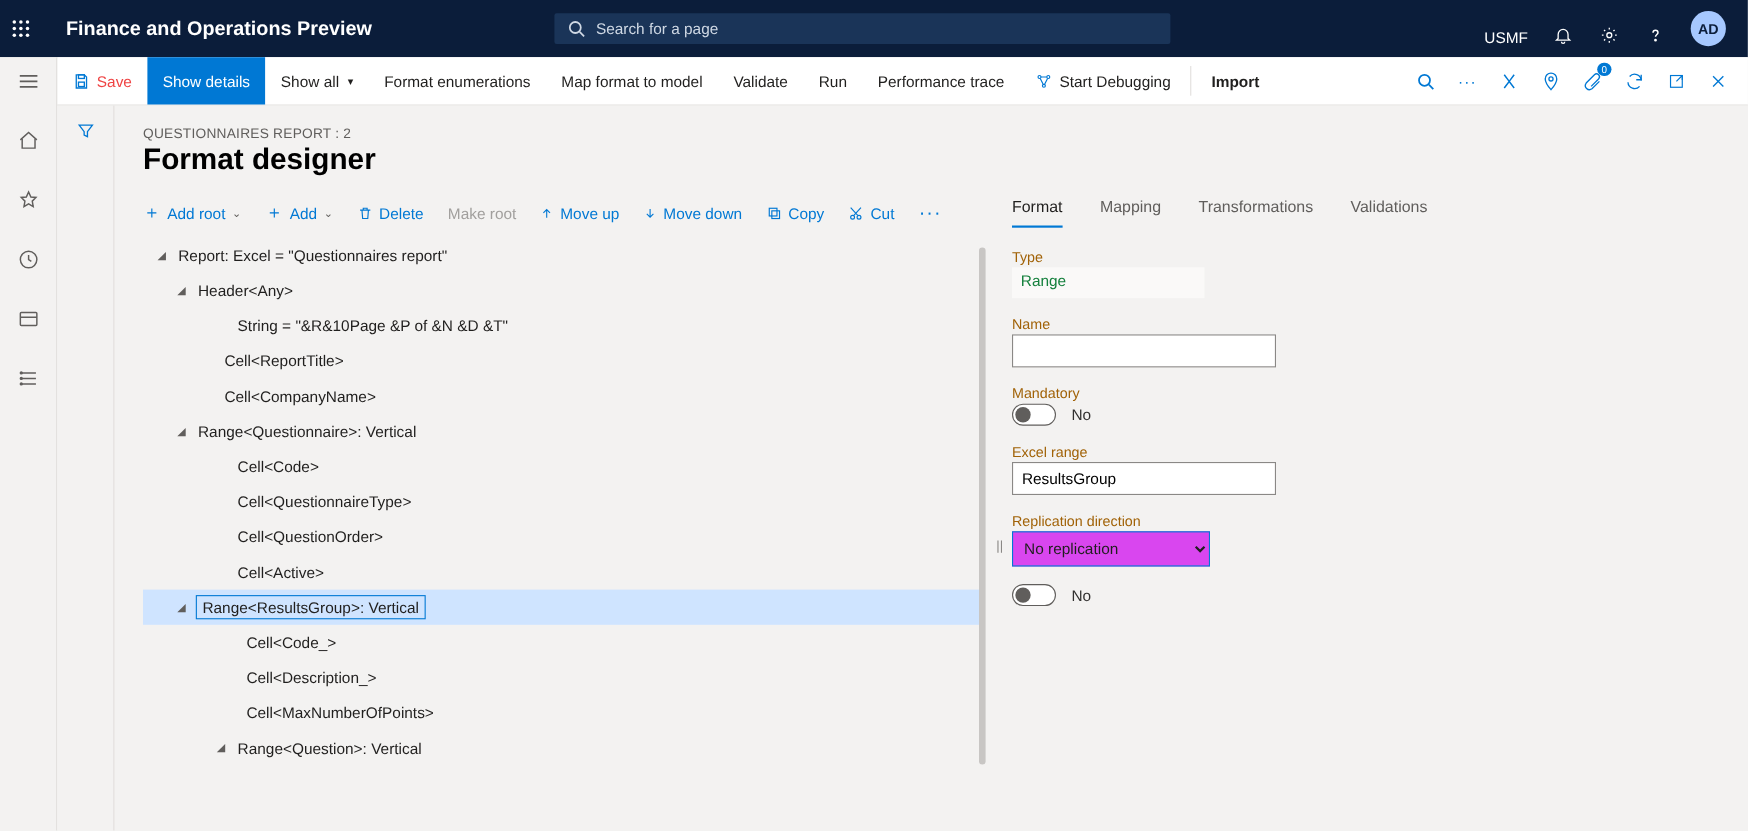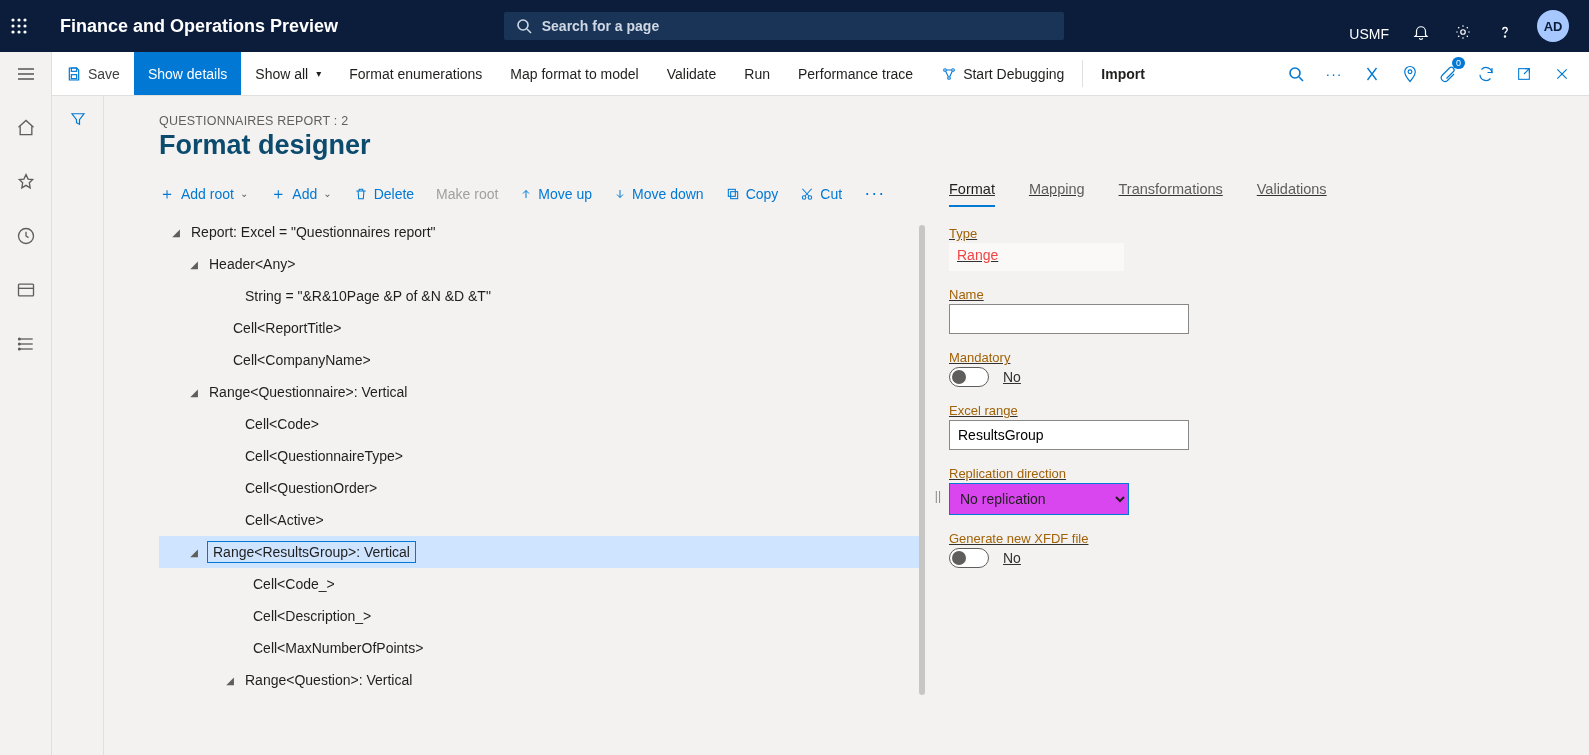--- a/index.html
+++ b/index.html
@@ -4,52 +4,52 @@
 <style>
   * { box-sizing: border-box; margin: 0; padding: 0; }
   body { font-family: "Segoe UI", Arial, sans-serif; font-size: 14px; background: #f3f2f1; color: #323130; overflow: hidden; width:1589px; height:755px; }
   
   
   .topbar { background: #0b1d3a; color: #fff; height:52px; display:flex; align-items:center; padding:0 10px; }
   .topbar .waffle { width:40px; text-align:center; font-size:18px; }
   .topbar .title { font-size:18px; font-weight:600; margin-left:10px; }
   .topbar .spacer { flex:1; }
   .topbar .search { flex:0 0 560px; margin:0 auto; }
-  .topbar .searchbox { background:#1a3458; border-radius:2px; padding:6px 12px; display:flex; align-items:flex-start; color:#cfd8e4; position:relative; left:-60px;font-weight:bold;}
+  .topbar .searchbox { background:#1a3458; border-radius:2px; padding:6px 12px; display:flex; align-items:flex-start; color:#cfd8e4; position:relative; left:-60px;}
   .topbar .searchbox svg { margin-right:10px; }
   .topbar .right { display:flex; align-items:flex-end; gap:22px; padding-right:10px; }
   .topbar .company { font-size:14px; }
   .topbar .avatar { width:32px; height:32px; border-radius:50%; background:#a6c8ff; color:#0b1d3a; display:flex; align-items:center; justify-content:center; font-weight:600; font-size:13px; }
   .topbar .icon { width:20px; height:20px; display:flex; align-items:center; justify-content:center; }
 
   
   .commandbar { background:#fff; border-bottom:1px solid #e1dfdd; height:44px; display:flex; align-items:stretch; padding-left:0; }
   .commandbar .cmd { padding:0 14px; display:flex; align-items:center; gap:6px; font-size:14px; color:#201f1e; cursor:pointer; white-space:nowrap; }
-  .commandbar .cmd.blue { color:#404040; }
+  .commandbar .cmd.blue { color:#ef4444; }
   .commandbar .cmd.primary { background:#0078d4; color:#fff; }
   .commandbar .cmd .caret { font-size:10px; margin-left:2px; }
   .commandbar .sep { width:1px; background:#e1dfdd; margin:8px 4px; }
   .commandbar .rightgroup { margin-left:auto; display:flex; align-items:center; gap:12px; padding-right:14px; }
   .commandbar .rightgroup .icn { width:26px; height:26px; display:flex; align-items:center; justify-content:center; color:#0078d4; position:relative;}
   .commandbar .rightgroup .badge { position:absolute; top:-4px; right:-4px; background:#0078d4; color:#fff; border-radius:8px; font-size:9px; padding:0 4px; line-height:12px;}
   
   
   .leftrail { position:absolute; top:52px; left:0; width:52px; bottom:0; background:#f3f2f1; border-right:1px solid #e1dfdd; display:flex; flex-direction:column; align-items:center; padding-top:4px; gap:18px; }
   .leftrail .li { width:40px; height:36px; display:flex; align-items:center; justify-content:center; color:#605e5c; }
 
   
-  .main { position:absolute; top:96px; left:52px; right:0; bottom:0; display:flex; background:#f3f2f1;gap:29px; }
+  .main { position:absolute; top:96px; left:52px; right:0; bottom:0; display:flex; background:#f3f2f1; }
   .filtercol { width:52px; border-right:1px solid #e1dfdd; display:flex; justify-content:center; padding-top:14px; color:#0078d4; }
   .content { flex:1; padding:18px 26px 0 26px; overflow:hidden; position:relative;}
   .breadcrumb { font-size:12.5px; color:#605e5c; letter-spacing:.2px; }
-  .pagetitle { font-size:27px; font-weight:600; color:#0c4a6e; margin-top:2px; margin-bottom:18px;}
+  .pagetitle { font-size:27px; font-weight:600; color:#000000; margin-top:2px; margin-bottom:18px;}
   
   .twocol { display:flex; gap:30px; }
   .leftpane { flex: 0 0 760px; }
-  .rightpane { flex: 0 0 420px; padding-top:2px;text-decoration:underline;}
+  .rightpane { flex: 0 0 420px; padding-top:2px;}
   
   
   .treebar { display:flex; align-items:center; gap:22px; padding:4px 0 12px 0; }
   .treebar .tb { color:#0078d4; display:flex; align-items:center; gap:6px; font-size:14px; cursor:pointer;}
   .treebar .tb.disabled { color:#a19f9d; }
   .treebar .tb .caret { font-size:10px; color:#605e5c; }
   .treebar .plus { font-size:16px; line-height:14px; }
   .treebar .dots { color:#0078d4; font-size:18px; letter-spacing:1px; cursor:pointer;}
   
   
@@ -68,21 +68,21 @@
   .splitter { position:absolute; right: -22px; top:310px; color:#8a8886; font-size:12px;}
 
   
   .tabs { display:flex; gap:34px; border-bottom:1px solid transparent; margin-bottom:18px;}
   .tabs .tab { padding-bottom:8px; color:#605e5c; cursor:pointer; font-size:14.5px;}
   .tabs .tab.active { color:#201f1e; border-bottom:2px solid #0078d4; font-weight:400;}
   
   .field { margin-bottom:16px; }
   .field .lbl { font-size:13px; color:#a16207; margin-bottom:2px; display:block;}
   .field input[type=text] { width:240px; height:30px; border:1px solid #8a8886; padding:0 8px; font-size:14px; background:#fff; }
-  .field .readonly { width:175px; height:28px; border:none; background:#faf9f8; padding:4px 8px; font-size:14px; color:#ef4444;}
+  .field .readonly { width:175px; height:28px; border:none; background:#faf9f8; padding:4px 8px; font-size:14px; color:#15803d;}
   .field select { width:180px; height:32px; border:1px solid #0078d4; background:#d946ef; padding:0 6px; font-size:14px; color:#201f1e;}
   
   .toggle-wrap { display:flex; align-items:center; gap:14px; margin-top:2px;}
   .toggle { width:40px; height:20px; border:1px solid #605e5c; border-radius:10px; position:relative; background:#fff; }
   .toggle::after { content:""; position:absolute; left:2px; top:2px; width:14px; height:14px; border-radius:50%; background:#605e5c;}
   .tlabel { font-size:14px; }
 
   svg { display:block; }
 </style>
 </head>
@@ -435,21 +435,20 @@
         </div>
 
         <div class="field">
           <span class="lbl">Replication direction</span>
           <select>
             <option>No replication</option>
           </select>
         </div>
 
         <div class="field">
-          <span class="lbl">Generate new XFDF file</span>
           <div class="toggle-wrap">
             <div class="toggle"></div>
             <span class="tlabel">No</span>
           </div>
         </div>
       </div>
     </div>
   </div>
 </div>
 

